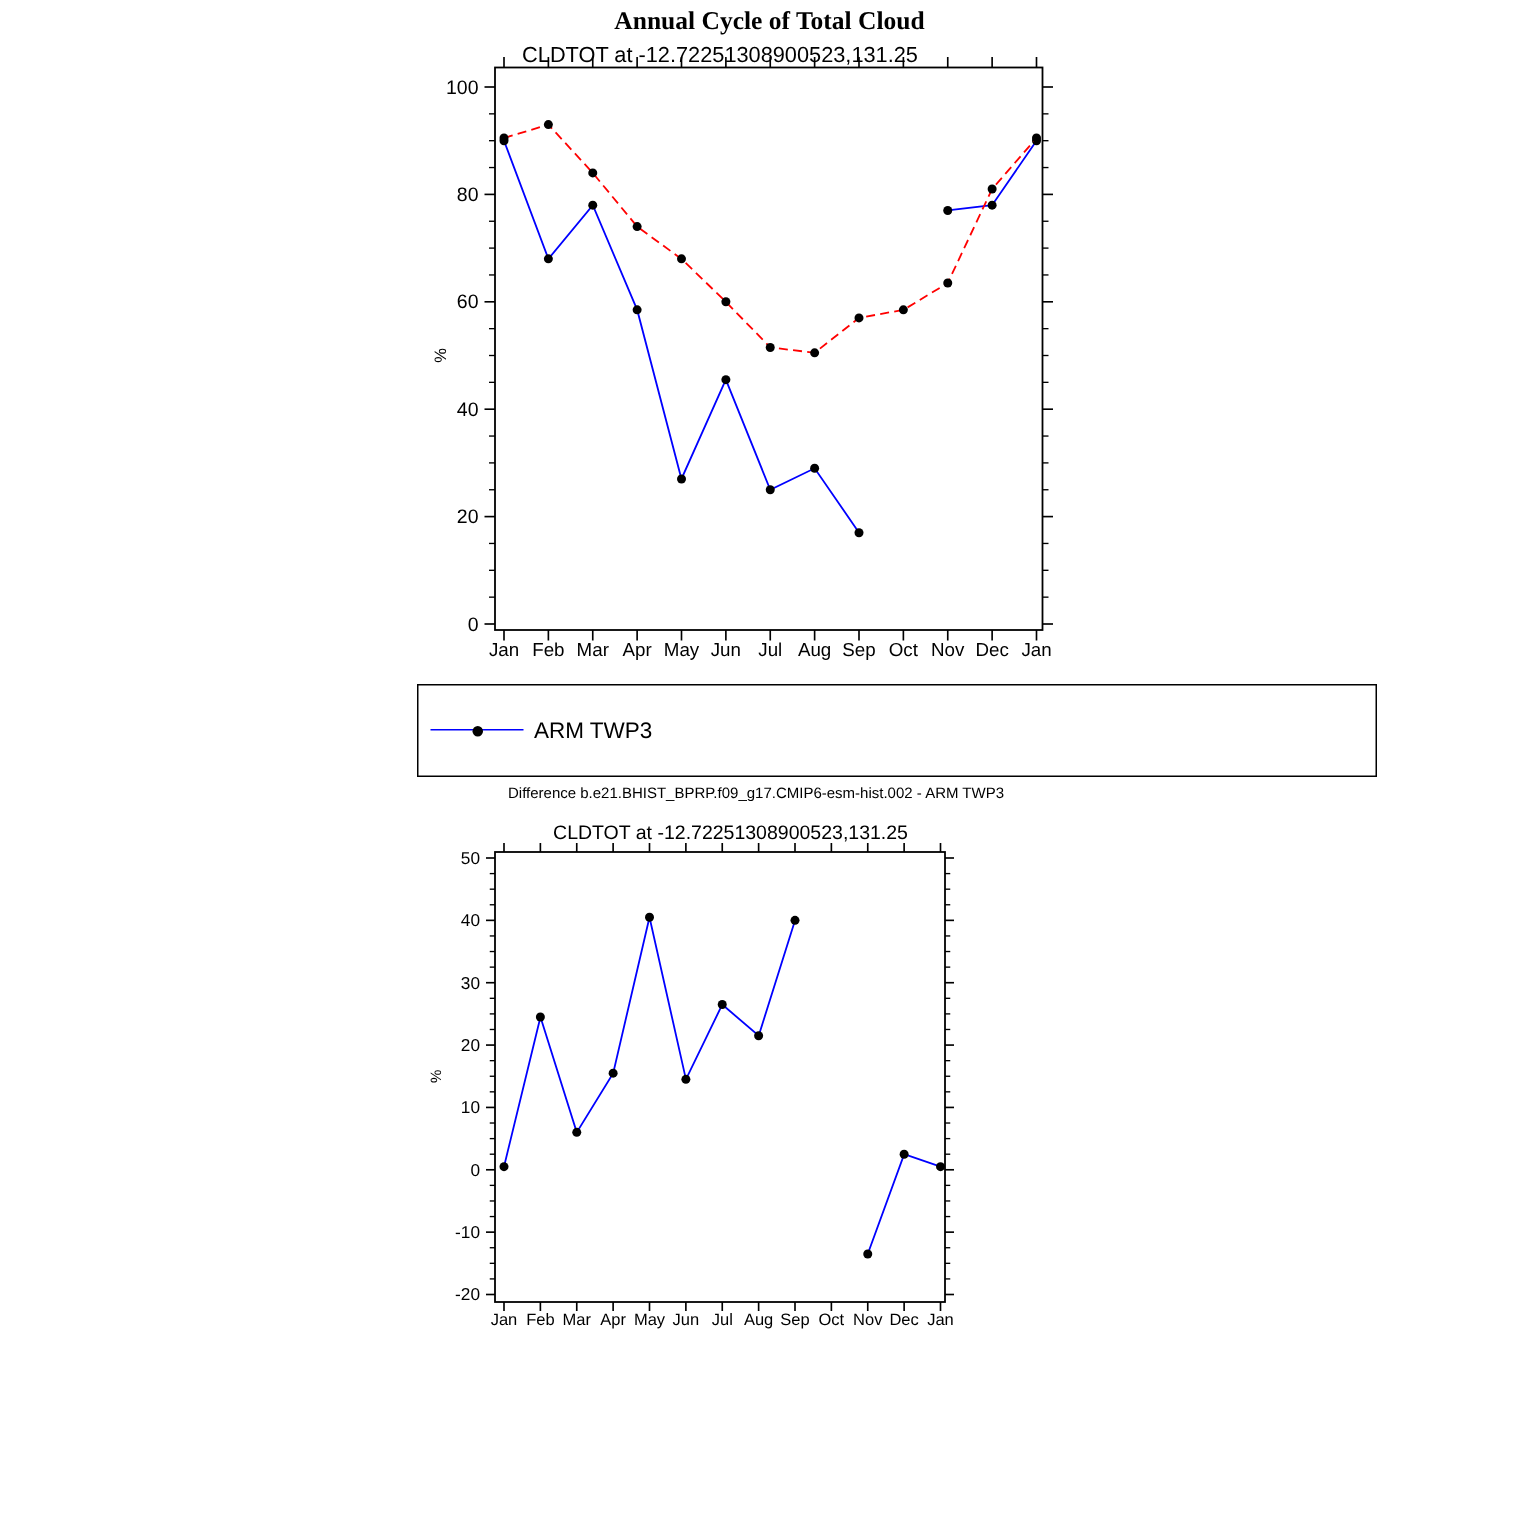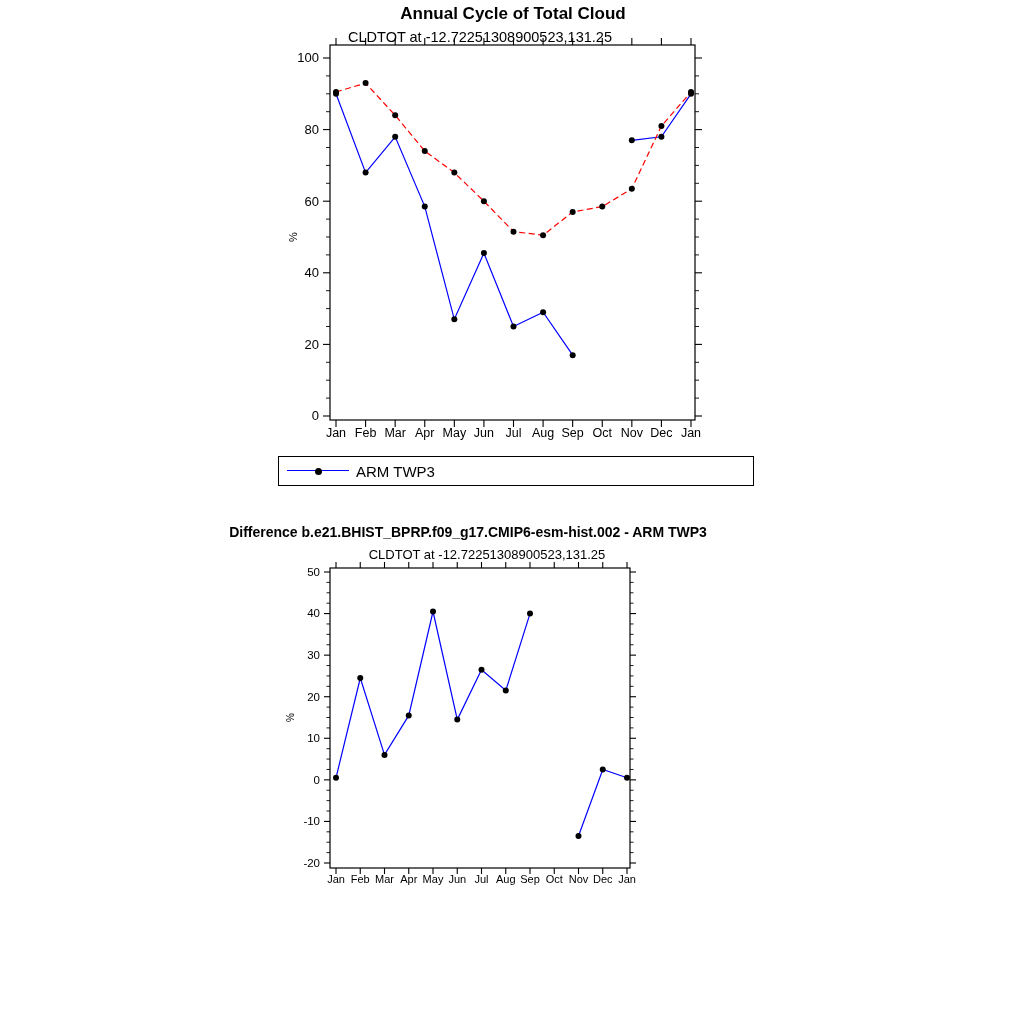--- a/index.html
+++ b/index.html
@@ -1,24 +1,24 @@
 <!DOCTYPE html>
 <html><head>
 <meta charset="utf-8">
 <style>
   * { margin:0; padding:0; box-sizing:border-box; }
   html,body { width:1024px; height:1024px; background:#ffffff; font-family:"Liberation Sans", sans-serif; color:#000; }
   .page { position:relative; width:1024px; height:1024px; background:#ffffff; overflow:hidden; }
   #plots { position:absolute; left:0; top:0; }
   #plots text { font-family:"Liberation Sans", sans-serif; fill:#000; }
-  .t1 { position:absolute; top:4px;   left:513px; transform:translateX(-50%); font-size:17px;  font-weight:bold; white-space:nowrap; }
+  .t1 { position:absolute; top:4px;   left:513px; transform:translateX(-50%); font-size:17px;  font-weight:bold; white-space:nowrap;font-family:Liberation Serif, serif; }
   .s1 { position:absolute; top:29px;  left:480px; transform:translateX(-50%); font-size:14.5px; white-space:nowrap; }
-  .t2 { position:absolute; top:524px; left:468px; transform:translateX(-50%); font-size:14px;  font-weight:bold; white-space:nowrap; }
+  .t2 { position:absolute; top:524px; left:504px; transform:translateX(-50%); font-size:10px;  font-weight:normal; white-space:nowrap; }
   .s2 { position:absolute; top:547px; left:487px; transform:translateX(-50%); font-size:13px;  white-space:nowrap; }
-  .legend { position:absolute; left:278px; top:456px; width:476px; border:1px solid #000; padding:4px 8px; background:#fff; }
+  .legend { position:absolute; left:278px; top:456px; width:640px; border:1px solid #000; padding:20px 8px; background:#fff; }
   .lrow { display:flex; align-items:center; height:20px; }
   .lsample { position:relative; width:62px; height:14px; flex:0 0 62px; margin-right:7px; }
   .lline { position:absolute; left:0; right:0; top:6px; height:0; }
   .ldot { position:absolute; left:50%; top:50%; width:7px; height:7px; margin:-3.5px 0 0 -3.5px; border-radius:50%; background:#000; }
   .llabel { font-size:15px; white-space:nowrap; }
 </style>
 </head>
 <body>
 
 <div class="page">

